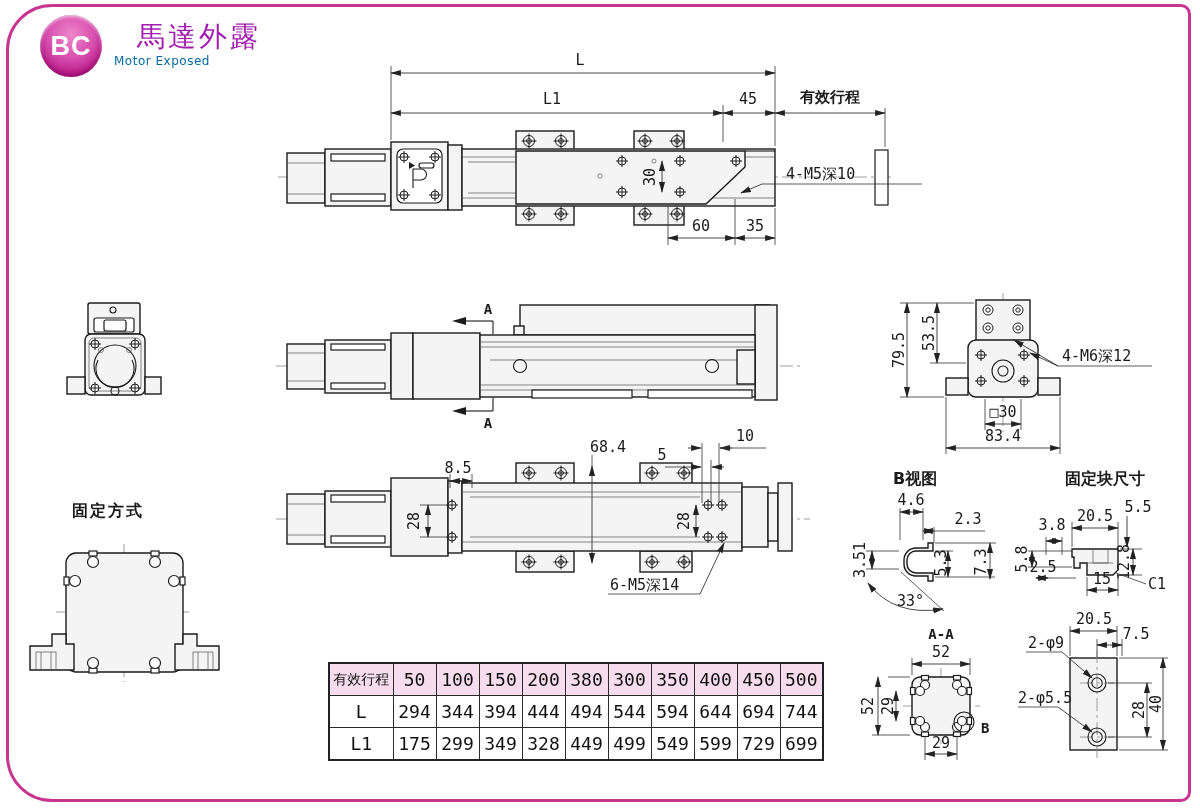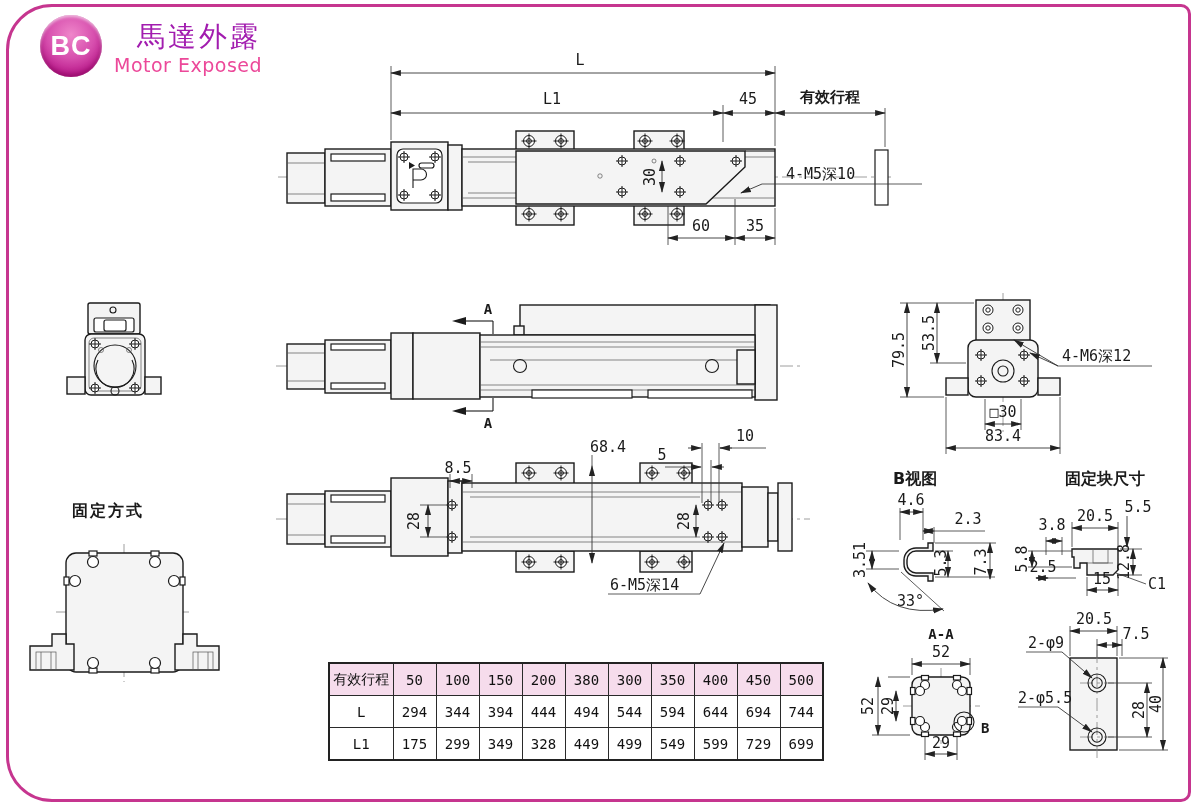--- a/index.html
+++ b/index.html
@@ -7,39 +7,39 @@
        font-family:"DejaVu Sans",sans-serif;}
   .page-border{position:absolute;left:6px;top:4px;right:9px;bottom:7px;
        border:3px solid #c6358f;border-radius:46px 10px 10px 46px;pointer-events:none;}
   .badge{position:absolute;left:40px;top:15px;width:62px;height:62px;border-radius:50%;
        background:radial-gradient(circle at 50% 32%,#ef86ca 0%,#d74fae 45%,#bb1c8c 75%,#a90f7f 100%);
        box-shadow:inset 0 2px 3px rgba(255,255,255,.6), inset 0 -3px 5px rgba(120,0,80,.5);
        display:flex;align-items:center;justify-content:center;
        color:#fff;font-weight:bold;font-size:27px;letter-spacing:1px;
        font-family:"Liberation Sans",sans-serif;}
   .title-zh{position:absolute;left:113px;top:18px;font-size:28px;font-weight:400;color:#a21caf;letter-spacing:3px;margin-left:24px;}
-  .title-en{position:absolute;left:114px;top:54px;font-size:19px;color:#ec4899;letter-spacing:.5px;}
+  .title-en{position:absolute;left:114px;top:54px;font-size:12px;color:#0369a1;letter-spacing:.5px;}
   svg{position:absolute;left:0;top:0;}
   svg .ol{fill:#f4f4f4;stroke:#1b1b1b;stroke-width:1.4;}
   svg .olw{fill:#fff;stroke:#1b1b1b;stroke-width:1.2;}
   svg .ln{stroke:#1b1b1b;stroke-width:1.1;fill:none;}
   svg .tn{stroke:#555;stroke-width:.7;fill:none;}
   svg .ext{stroke:#333;stroke-width:.8;fill:none;}
   svg .dim{stroke:#333;stroke-width:.9;fill:none;marker-start:url(#ar);marker-end:url(#ar);}
   svg .dima{stroke:#333;stroke-width:.9;fill:none;marker-end:url(#ar);}
   svg .cl{stroke:#858585;stroke-width:.8;stroke-dasharray:13 4 3 4;fill:none;}
   svg text{fill:#1a1a1a;}
   svg text.d{font-family:"DejaVu Sans Mono",monospace;font-size:15px;}
   svg text.dz{font-family:"DejaVu Sans",sans-serif;font-size:15px;font-weight:bold;}
   svg text.vt{font-family:"DejaVu Sans",sans-serif;font-size:16px;font-weight:bold;}
   svg text.sec{font-family:"DejaVu Sans Mono",monospace;font-size:14px;font-weight:bold;}
   table.dims{position:absolute;left:328px;top:662px;width:496px;border-collapse:collapse;
        table-layout:fixed;border:2.5px solid #222;}
   table.dims th,table.dims td{border:1.5px solid #2a2a2a;height:31px;text-align:center;
-       font-family:"DejaVu Sans Mono",monospace;font-size:14px;font-weight:normal;color:#111;padding:0;}
+       font-family:"DejaVu Sans Mono",monospace;font-size:18px;font-weight:normal;color:#111;padding:0;}
   table.dims th{background:#f6dcec;}
   table.dims th.lbl{font-family:"DejaVu Sans",sans-serif;font-size:14px;}
   table.dims col.c0{width:64px;}
 </style>
 </head>
 <body>
 
 <div class="page-border"></div>
 <div class="badge">BC</div>
 <div class="title-zh">馬達外露</div>

